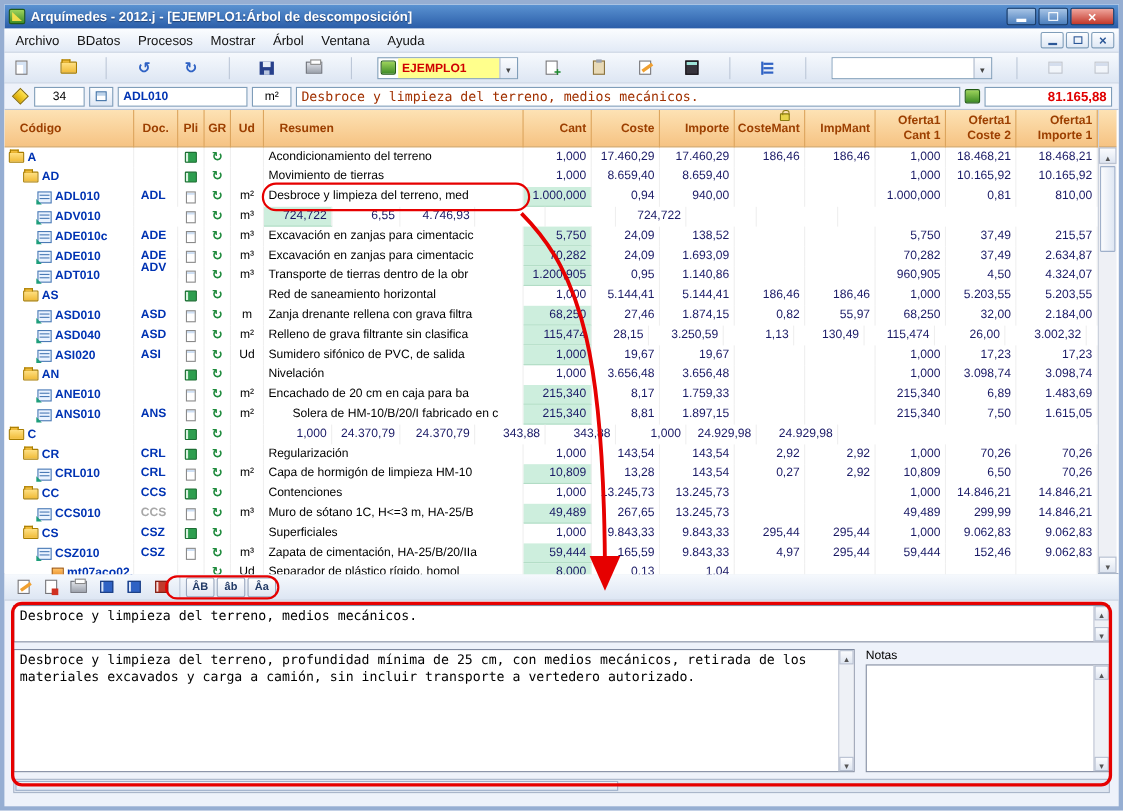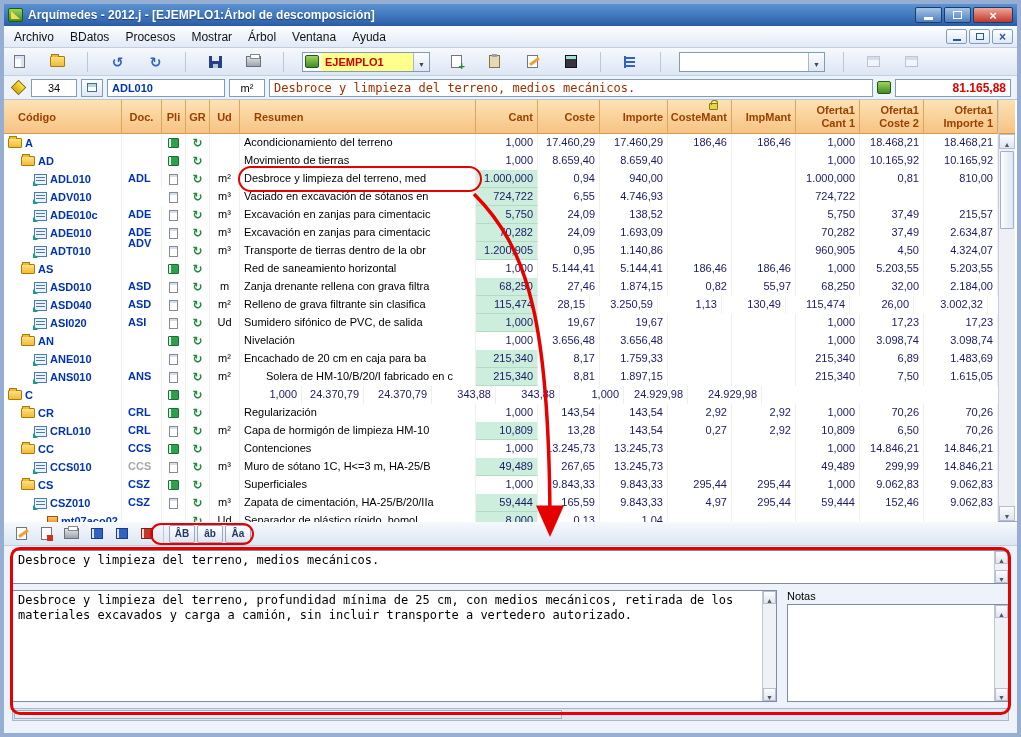--- a/index.html
+++ b/index.html
@@ -34,21 +34,21 @@
   .mdi-btns{display:flex;gap:2px;padding-right:2px;}
   .mdibtn{width:21px;height:15px;border:1px solid #7f9db9;border-radius:2px;
     background:linear-gradient(#fdfeff,#dfe8f5);display:flex;align-items:center;justify-content:center;color:#2b5797;}
   .mdi-min-g{width:8px;height:2px;background:#2b5797;margin-top:7px;}
   .mdi-res-g{width:8px;height:7px;border:1px solid #2b5797;}
   .mdi-close-g{font-size:12px;font-weight:bold;line-height:10px;}
   .mdi-close-g::before{content:"×";}
 
   
   .toolbar{height:28px;display:flex;align-items:center;padding:0 4px;gap:15px;
-    background:linear-gradient(#f6f9fd,#dde6f3);border-bottom:1px solid #c3cede;}
+    background:linear-gradient(#f6f9fd,#dde6f3);border-bottom:1px solid #c3cede;justify-content:space-between;}
   .tbtn{width:23px;height:22px;display:flex;align-items:center;justify-content:center;
     border:1px solid transparent;border-radius:2px;}
   .tsep{width:1px;height:20px;background:#bcc7d8;margin:0 3px;}
   .ip{display:inline-block;}
   .ip-page{width:11px;height:13px;background:#fff;border:1px solid #76767a;
     box-shadow:inset -3px 3px 0 #d6e4f5;}
   .ip-folder{width:15px;height:11px;background:linear-gradient(#ffe082,#f0bb38);
     border:1px solid #a87d00;border-radius:1px;position:relative;}
   .ip-folder::before{content:"";position:absolute;top:-3px;left:0;width:6px;height:2px;
     background:#f0bb38;border:1px solid #a87d00;border-bottom:none;}
@@ -418,21 +418,20 @@
               <span class="codetxt">ADV010</span>
             </div>
             <div class="cell c-doc" style="width: 40px; margin-top: 47px;">ADV</div>
             <div class="cell c-ico" style="width: 24px;">
               <span class="ic ic-sheet"></span>
             </div>
             <div class="cell c-ico" style="width: 24px;">
               <span class="ic ic-recycle"></span>
             </div>
             <div class="cell c-ud" style="width: 30px;">m³</div>
-            <div class="cell c-res" style="width: 236px;">Vaciado en excavación de sótanos en</div>
             <div class="cell c-num green" style="width: 62px;">724,722</div>
             <div class="cell c-num" style="width: 62px;">6,55</div>
             <div class="cell c-num" style="width: 68px;">4.746,93</div>
             <div class="cell c-num" style="width: 64px;"></div>
             <div class="cell c-num" style="width: 64px;"></div>
             <div class="cell c-num" style="width: 64px;">724,722</div>
             <div class="cell c-num" style="width: 64px;"></div>
             <div class="cell c-num" style="width: 74px;"></div>
           </div>
           <div class="trow">

